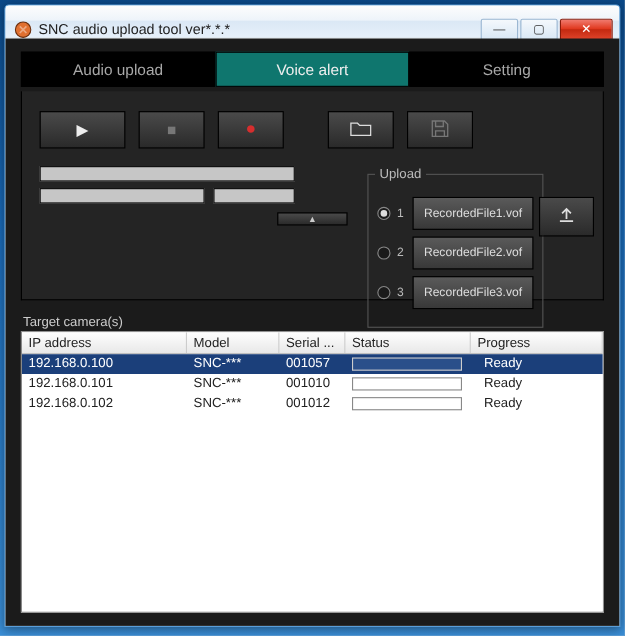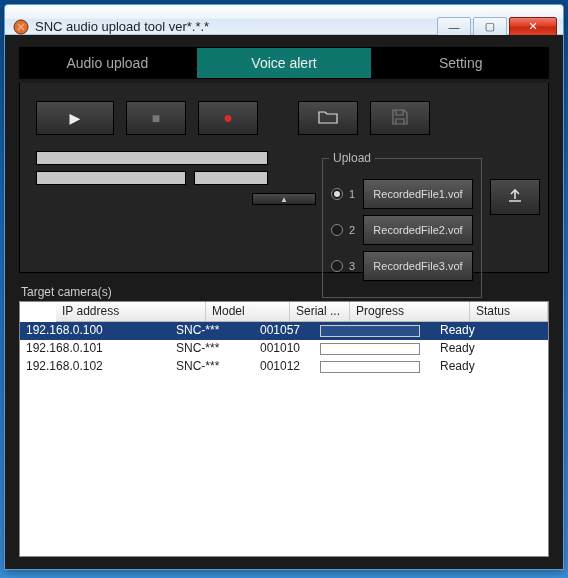--- a/index.html
+++ b/index.html
@@ -111,21 +111,21 @@
     height: 14px;
     background: #c6c6c6;
     border: 1px solid #000;
   }
   .pbar.top { width: 232px; }
   .pbar.b1 { width: 150px; }
   .pbar.b2 { width: 74px; }
 
   .upload-group {
     position: absolute;
-    left: 300px; top: 68px;
+    left: 312px; top: 68px;
     width: 160px;
     border: 1px solid #555;
     padding: 8px 8px 10px;
   }
   .upload-group legend {
     color: #bbb;
     font-size: 12px;
     padding: 0 4px;
     margin-left: -2px;
   }
@@ -170,21 +170,20 @@
     border:1px solid #888;
     flex:1;
     display:flex; flex-direction:column;
     overflow:hidden;
   }
   .grid-head {
     display:flex;
     background: linear-gradient(180deg,#fefefe,#e8e8e8);
     border-bottom:1px solid #b8b8b8;
     height:20px;
-    margin-left:36px;
   }
   .gh {
     border-right:1px solid #ccc;
     padding: 2px 6px;
     color:#222;
     font-size:12px;
     overflow:hidden; white-space:nowrap; text-overflow:ellipsis;
   }
   .c-ip { width: 150px; }
   .c-model { width: 84px; }
@@ -324,22 +323,22 @@
         <span>▲</span>
       </div>
     </div>
 
     <div class="target-label">Target camera(s)</div>
     <div class="grid-wrap">
       <div class="grid-head">
         <div class="gh c-ip">IP address</div>
         <div class="gh c-model">Model</div>
         <div class="gh c-serial">Serial ...</div>
+        <div class="gh c-status">Status</div>
         <div class="gh c-prog">Progress</div>
-        <div class="gh c-status">Status</div>
       </div>
       <div class="grid-body">
         <div class="grow sel">
           <div class="gc c-ip">192.168.0.100</div>
           <div class="gc c-model">SNC-***</div>
           <div class="gc c-serial">001057</div>
           <div class="gc c-prog">
               <div class="prog-cell-bar"></div>
             </div>
           <div class="gc c-status">Ready</div>

